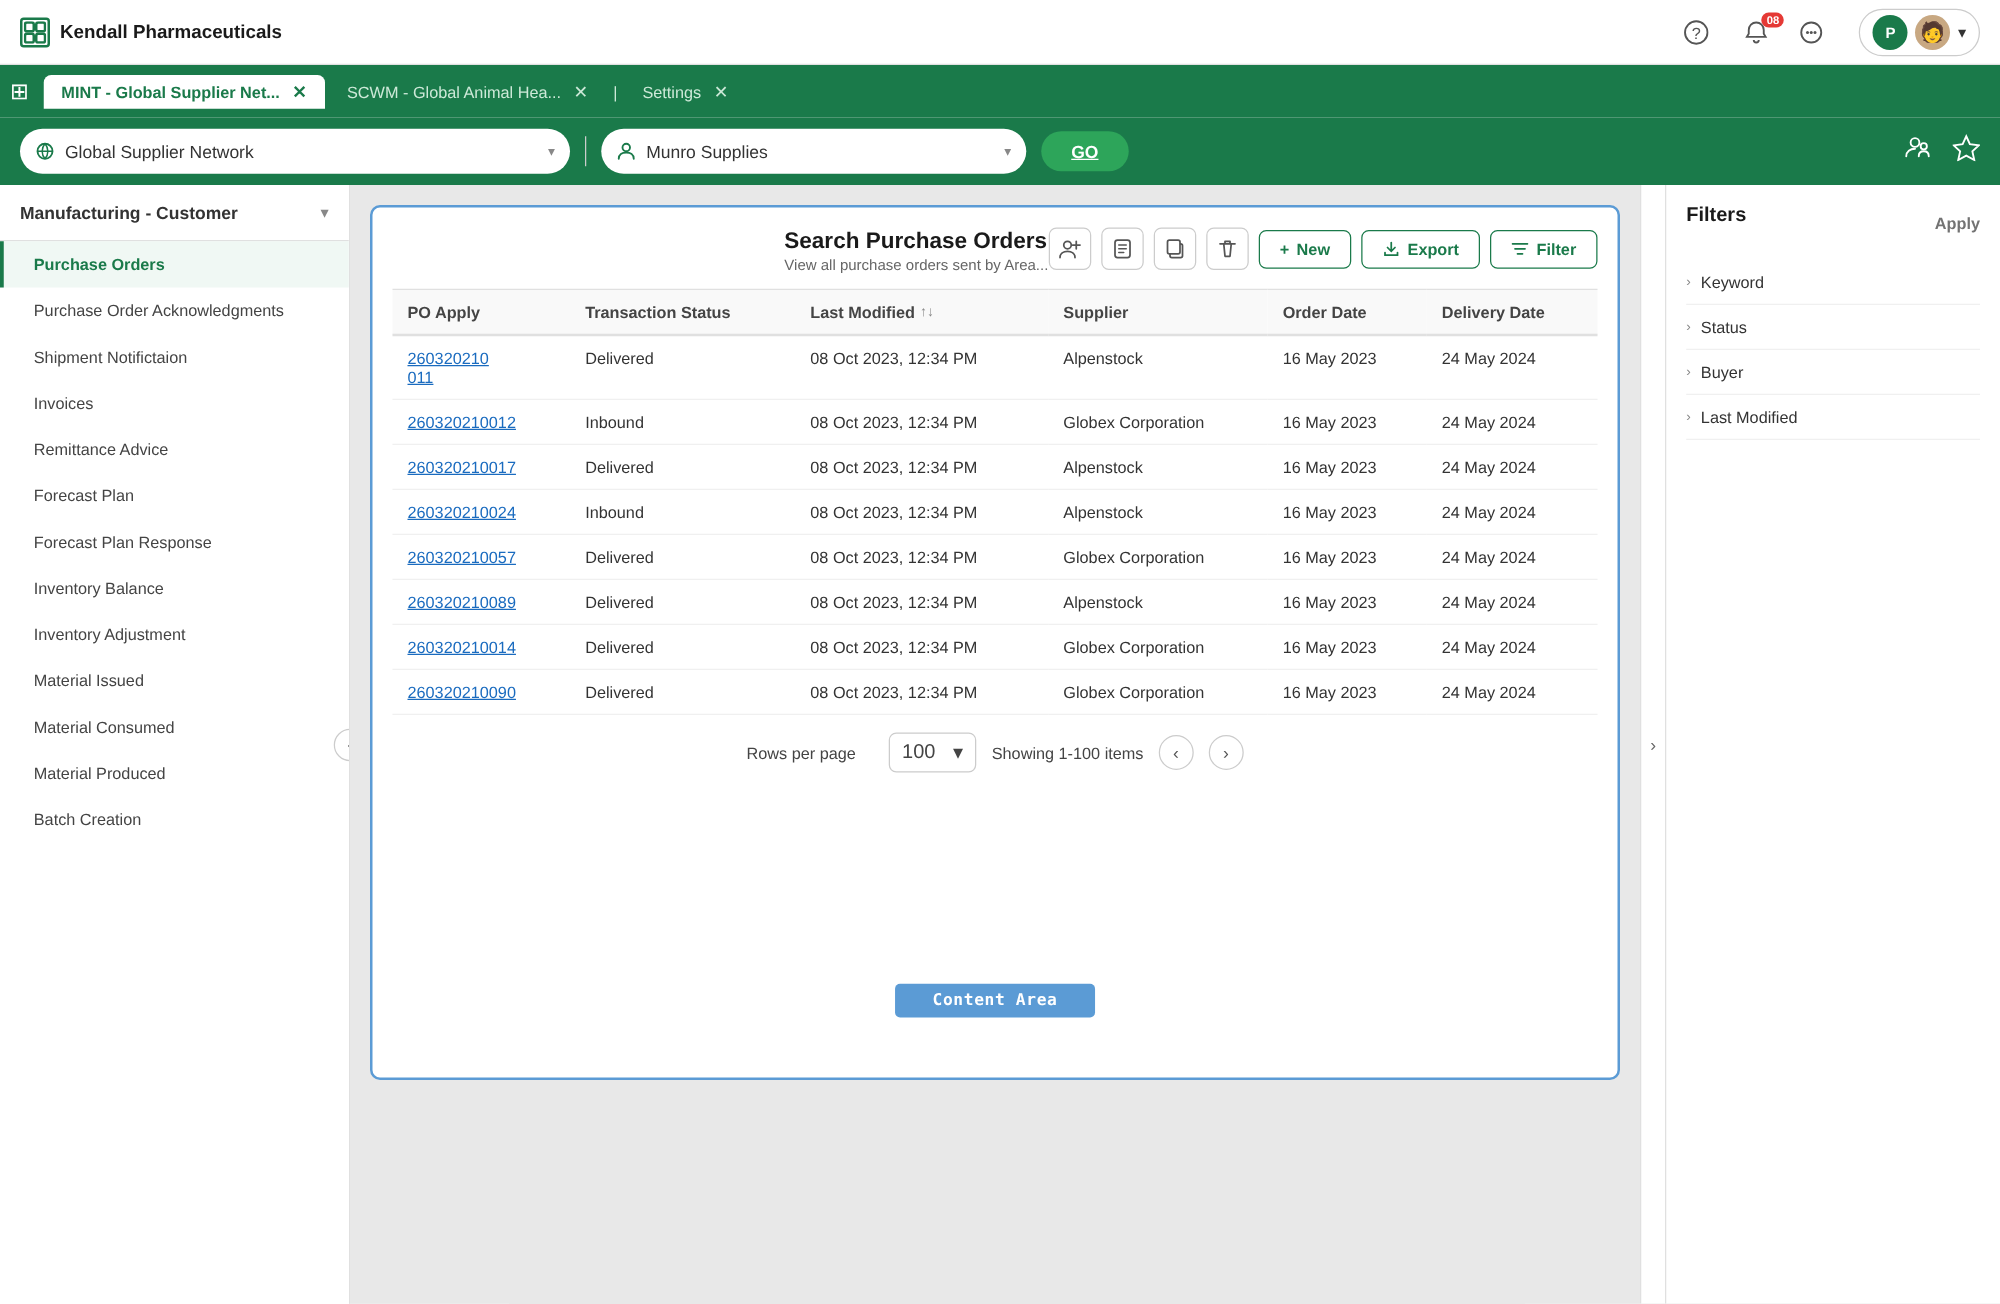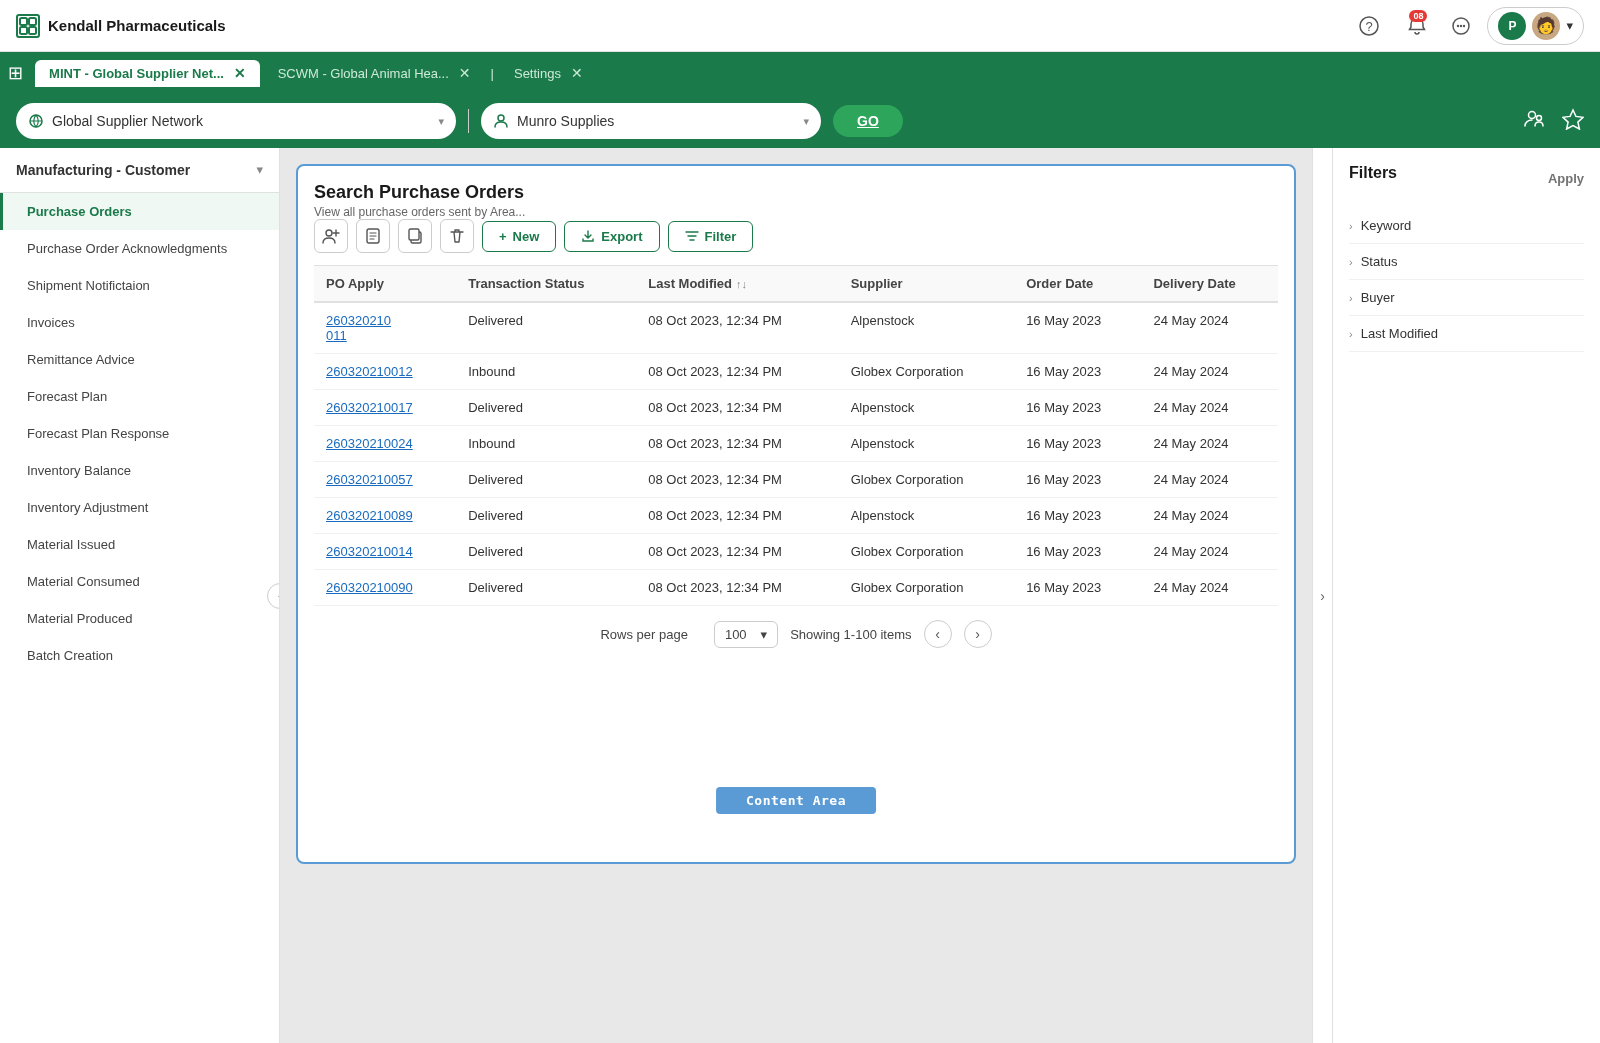--- a/index.html
+++ b/index.html
@@ -3,21 +3,21 @@
   <meta charset="utf-8">
   <style>
     * { box-sizing: border-box; margin: 0; padding: 0; }
     body { font-family: -apple-system, BlinkMacSystemFont, 'Segoe UI', Arial, sans-serif; font-size: 13px; background: #f0f0f0; color: #333; height: 1043px; width: 1600px; overflow: hidden; }
 
     
     .top-bar { background: #fff; height: 52px; display: flex; align-items: center; padding: 0 16px; border-bottom: 1px solid #e0e0e0; gap: 12px; }
     .logo-area { display: flex; align-items: center; gap: 8px; font-weight: 700; font-size: 15px; color: #1a1a1a; flex: 1; }
     .logo-icon { width: 24px; height: 24px; border: 2.5px solid #1a7a4a; border-radius: 3px; display: flex; align-items: center; justify-content: center; font-size: 10px; font-weight: 900; color: #1a7a4a; }
     .top-icons { display: flex; align-items: center; gap: 16px; }
-    .icon-btn { width: 32px; height: 32px; border-radius: 50%; border: none; background: none; cursor: pointer; display: flex; align-items: center; justify-content: flex-end; font-size: 18px; color: #555; position: relative; }
+    .icon-btn { width: 32px; height: 32px; border-radius: 50%; border: none; background: none; cursor: pointer; display: flex; align-items: center; justify-content: flex-start; font-size: 18px; color: #555; position: relative; }
     .badge { position: absolute; top: 0; right: 0; background: #e53935; color: #fff; font-size: 9px; border-radius: 8px; padding: 1px 4px; font-weight: 700; }
     .user-btn { display: flex; align-items: center; gap: 6px; border: 1.5px solid #ccc; border-radius: 20px; padding: 4px 10px; cursor: pointer; background: none; }
     .user-avatar { width: 28px; height: 28px; border-radius: 50%; background: #1a7a4a; color: #fff; display: flex; align-items: center; justify-content: center; font-weight: 700; font-size: 12px; }
     .user-photo { width: 28px; height: 28px; border-radius: 50%; background: #c8a882; display: flex; align-items: center; justify-content: center; font-size: 16px; }
 
     
     .tab-bar { background: #1a7a4a; height: 42px; display: flex; align-items: center; padding: 0 8px; gap: 4px; }
     .grid-icon { color: #fff; font-size: 18px; margin-right: 8px; cursor: pointer; }
     .tab { display: flex; align-items: center; gap: 6px; padding: 6px 14px; border-radius: 6px 6px 0 0; font-size: 13px; cursor: pointer; color: #cde9d8; background: transparent; }
     .tab.active { background: #fff; color: #1a7a4a; font-weight: 600; border-radius: 6px 6px 0 0; }
@@ -44,41 +44,41 @@
     .sidebar-header-text { font-size: 14px; font-weight: 600; color: #333; }
     .sidebar-item { padding: 11px 16px 11px 24px; font-size: 13px; color: #444; cursor: pointer; border-left: 3px solid transparent; }
     .sidebar-item.active { color: #1a7a4a; font-weight: 700; background: #f0f8f4; border-left: 3px solid #1a7a4a; }
     .collapse-btn { position: absolute; top: 50%; right: -14px; transform: translateY(-50%); background: #fff; border: 1.5px solid #ccc; border-radius: 50%; width: 26px; height: 26px; display: flex; align-items: center; justify-content: center; cursor: pointer; z-index: 10; font-size: 12px; color: #555; }
 
     
     .content-area { flex: 1; padding: 16px; overflow: auto; position: relative; }
 
     
     .search-panel { background: #fff; border-radius: 8px; border: 2px solid #5b9bd5; padding: 16px; min-height: 700px; position: relative; }
-    .search-panel-header { display: flex; align-items: flex-start; justify-content: flex-end; margin-bottom: 12px; flex-direction: column; }
+    .search-panel-header { display: flex; align-items: flex-start; justify-content: flex-end; margin-bottom: 12px; }
     .search-panel-title { font-size: 18px; font-weight: 700; color: #1a1a1a; }
     .search-panel-subtitle { font-size: 12px; color: #666; margin-top: 2px; }
     .panel-actions { display: flex; align-items: center; gap: 8px; }
     .icon-action-btn { width: 34px; height: 34px; border: 1.5px solid #ccc; border-radius: 6px; background: #fff; cursor: pointer; display: flex; align-items: center; justify-content: center; font-size: 16px; color: #555; }
     .action-btn { display: flex; align-items: center; gap: 6px; padding: 7px 16px; border-radius: 6px; border: 1.5px solid #1a7a4a; background: #fff; color: #1a7a4a; font-size: 13px; font-weight: 600; cursor: pointer; }
     .action-btn.new-btn { background: #fff; }
     .action-btn.export-btn { }
     .action-btn.filter-btn { }
 
     
     .po-table { width: 100%; border-collapse: collapse; font-size: 13px; }
     .po-table th { padding: 10px 12px; text-align: left; font-weight: 600; color: #444; background: #f9f9f9; border-bottom: 2px solid #e0e0e0; border-top: 1px solid #e0e0e0; white-space: nowrap; }
     .po-table td { padding: 10px 12px; border-bottom: 1px solid #f0f0f0; vertical-align: top; }
     .po-link { color: #1a6bbf; text-decoration: underline; cursor: pointer; }
     .sort-icon { font-size: 11px; color: #888; margin-left: 4px; }
     .th-sort { display: flex; align-items: center; }
 
     
     .pagination { display: flex; align-items: center; justify-content: center; gap: 12px; padding: 14px 0 4px; font-size: 13px; color: #444; }
-    .page-select { border: 1.5px solid #ccc; border-radius: 6px; padding: 5px 10px; font-size: 13px; display: flex; align-items: center; gap: 14px; cursor: pointer; margin-left: 14px; }
+    .page-select { border: 1.5px solid #ccc; border-radius: 6px; padding: 5px 10px; font-size: 16px; display: flex; align-items: center; gap: 14px; cursor: pointer; margin-left: 14px; }
     .page-nav-btn { width: 28px; height: 28px; border: 1.5px solid #ccc; border-radius: 50%; background: #fff; cursor: pointer; display: flex; align-items: center; justify-content: center; font-size: 14px; color: #555; }
 
     
     .filters-panel { width: 268px; background: #fff; padding: 16px; border-left: 1px solid #e0e0e0; }
     .filters-title { font-size: 16px; font-weight: 700; color: #1a1a1a; margin-bottom: 12px; }
     .filter-apply { color: #737373; font-weight: 600; font-size: 13px; cursor: pointer; float: right; margin-top: -2px; }
     .filter-item { display: flex; align-items: center; padding: 10px 0; border-bottom: 1px solid #f0f0f0; cursor: pointer; gap: 8px; font-size: 13px; color: #333; }
     .filter-item .chevron { font-size: 11px; color: #888; }
 
     

